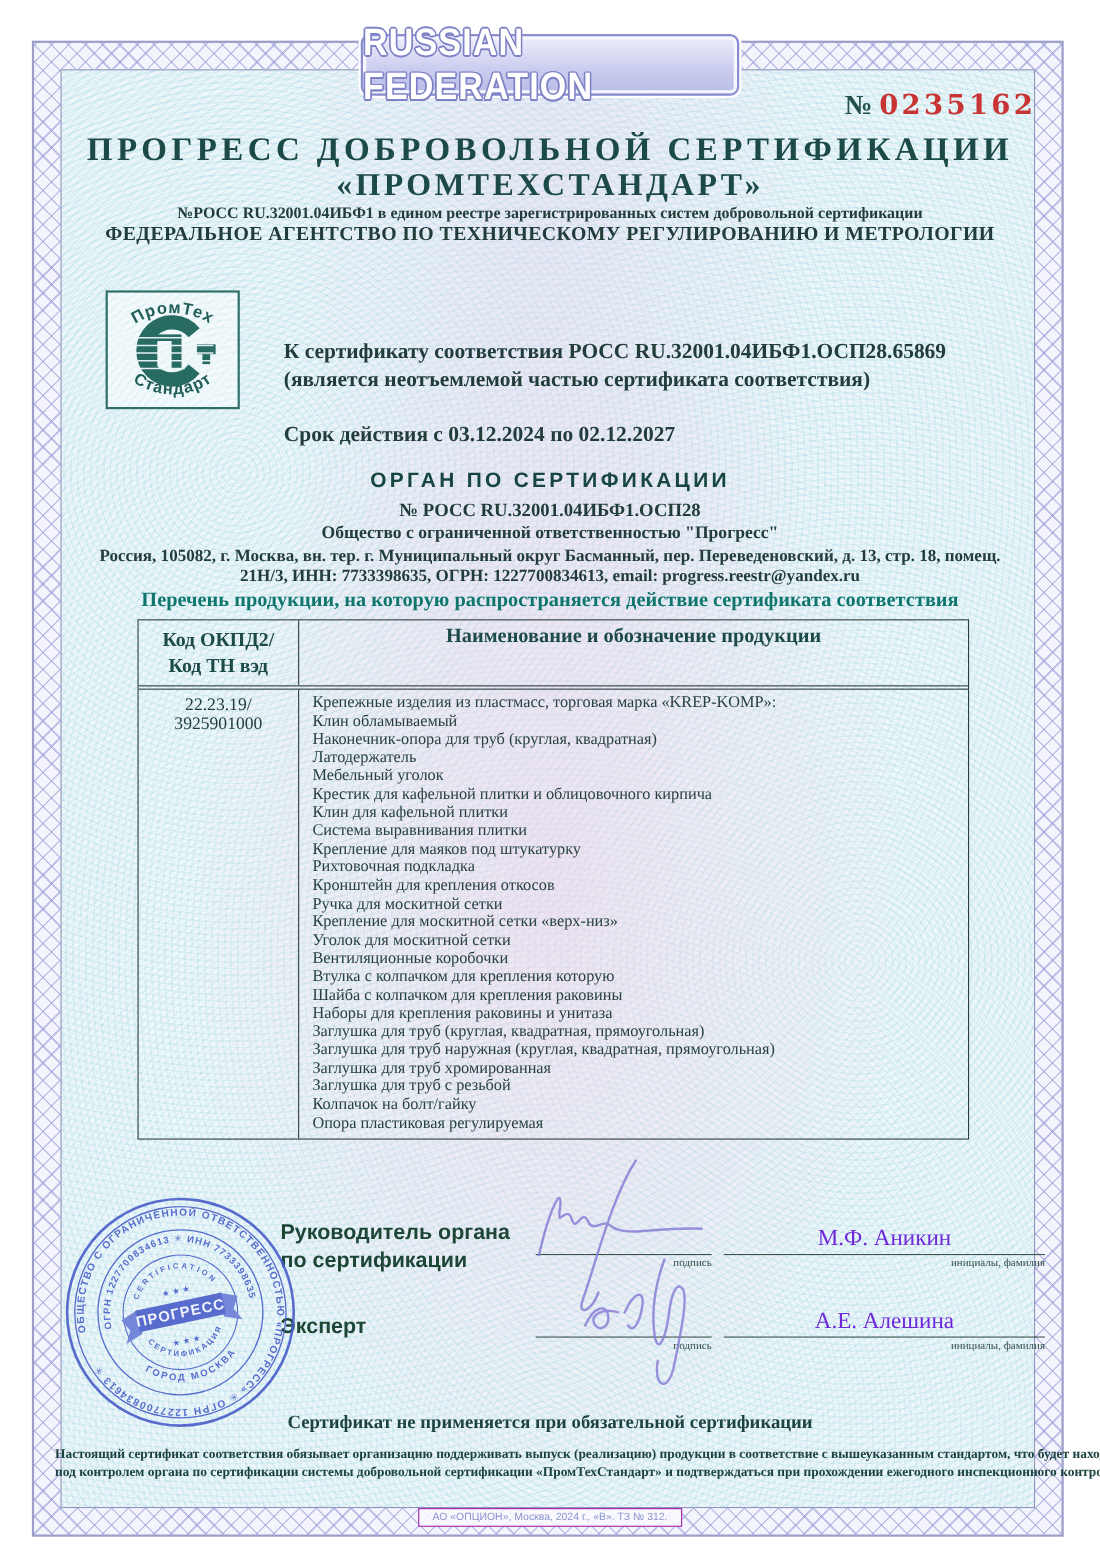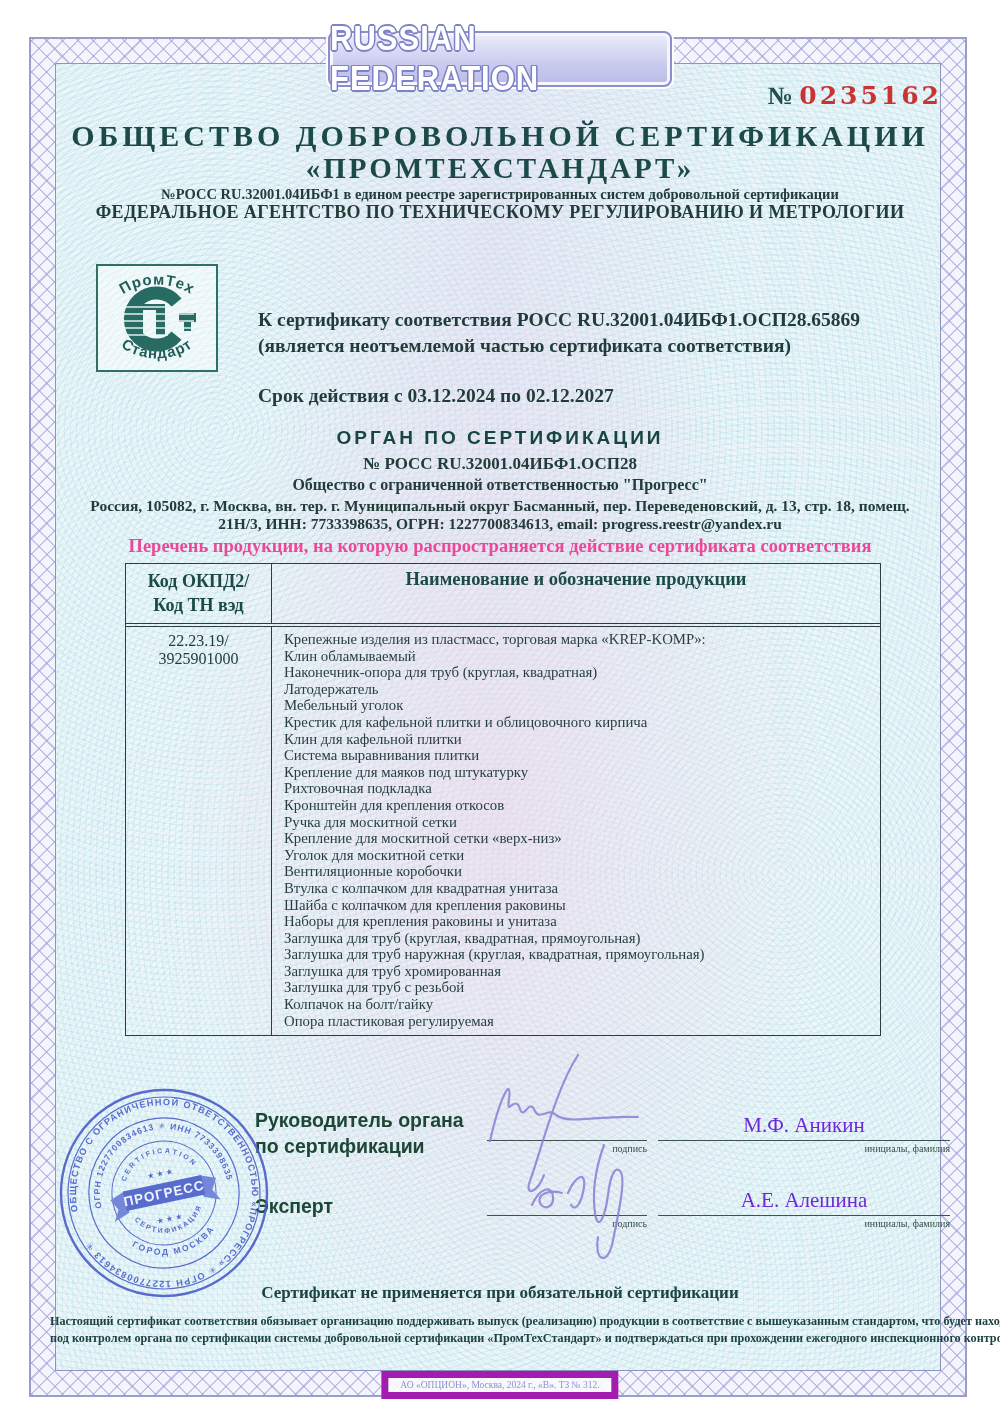--- a/index.html
+++ b/index.html
@@ -46,21 +46,21 @@
       color:#17453f;letter-spacing:.5px;}
   .line-to-cert{top:286px;left:258px;font-size:19.5px;font-weight:600;color:#223c3a;}
   .line-integral{top:312px;left:258px;font-size:19.5px;font-weight:600;color:#223c3a;}
   .line-validity{top:362px;left:258px;font-size:19.5px;font-weight:600;color:#223c3a;}
   .org-heading{top:404px;font-family:"Liberation Sans","DejaVu Sans",sans-serif;
       font-weight:bold;font-size:19px;letter-spacing:3px;color:#17453f;}
   .org-number{top:431px;font-size:17px;font-weight:600;color:#223c3a;}
   .org-company{top:453px;font-size:16px;font-weight:600;color:#223c3a;}
   .org-addr1{top:474px;font-size:15.5px;font-weight:600;color:#223c3a;left:40px;right:40px;text-align:center;}
   .org-addr2{top:492px;font-size:15.5px;font-weight:600;color:#223c3a;}
-  .product-heading{top:513px;font-size:18.5px;font-weight:bold;color:#ec4899;}
+  .product-heading{top:513px;font-size:18.5px;font-weight:bold;color:#0f766e;}
   
   .table{top:540px;left:125px;width:756px;border:1.5px solid #2e3e3e;box-sizing:border-box;background:rgba(255,255,255,.06);}
   .t-head{display:flex;border-bottom:4px double #2e3e3e;}
   .t-body{display:flex;}
   .t-col1{width:146px;flex:none;border-right:1.5px solid #2e3e3e;box-sizing:border-box;text-align:center;}
   .t-col2{flex:1;}
   .t-head .t-col1{padding:5px 2px 6px;font-weight:bold;font-size:18px;color:#1c4a47;line-height:24px;}
   .t-head .t-col2{display:flex;align-items:flex-start;justify-content:center;padding-top:5px;
       font-weight:bold;font-size:18.5px;color:#1c4a47;}
   .t-body .t-col1{padding-top:5px;font-size:16px;line-height:18px;color:#223c3c;}
@@ -83,22 +83,22 @@
   .cap-n2{top:1195px;left:658px;width:292px;}
   .sig-name{font-size:21px;color:#6d28d9;text-align:center;}
   .name1{top:1090px;left:658px;width:292px;}
   .name2{top:1165px;left:658px;width:292px;}
   .ink{position:absolute;z-index:5;pointer-events:none;}
   
   .notice{top:1260px;font-size:17px;font-weight:bold;color:#1d4340;}
   .disc1{top:1291px;left:50px;right:50px;text-align:center;font-size:12.2px;font-weight:bold;color:#1d4340;white-space:nowrap;}
   .disc2{top:1308px;left:50px;right:50px;text-align:center;font-size:12.2px;font-weight:bold;color:#1d4340;white-space:nowrap;}
   .print-info{top:1348px;left:50%;transform:translateX(-50%);z-index:7;
-      font-family:Liberation Serif, serif;font-size:9.5px;color:#8a93cc;
-      border:7px solid #a21caf;background:rgba(249,250,255,.9);padding:2px 12px;white-space:nowrap;}
+      font-family:Liberation Sans, sans-serif;font-size:9.5px;color:#8a93cc;
+      border:1px solid #a21caf;background:rgba(249,250,255,.9);padding:2px 12px;white-space:nowrap;}
   .logo-box{top:240px;left:95px;z-index:4;}
   .stamp-box{top:1056px;left:50px;z-index:4;opacity:.9;transform:rotate(-12deg);}
 </style>
 </head>
 <body>
 
 <div class="page">
 
   <div class="frame">
     <div class="sheet"></div>
@@ -106,21 +106,21 @@
 
   <div class="abs banner">
     <span>RUSSIAN FEDERATION</span>
   </div>
 
   <div class="abs cert-no">
     <span class="no-sign">№</span>
     <span class="no-val">0235162</span>
   </div>
 
-  <div class="abs center title1">ОБЩЕСТВО ДОБРОВОЛЬНОЙ СЕРТИФИКАЦИИ</div>
+  <div class="abs center title1">ПРОГРЕСС ДОБРОВОЛЬНОЙ СЕРТИФИКАЦИИ</div>
   <div class="abs center title2">«ПРОМТЕХСТАНДАРТ»</div>
   <div class="abs center registry">№РОСС RU.32001.04ИБФ1 в едином реестре зарегистрированных систем добровольной сертификации</div>
   <div class="abs center agency">ФЕДЕРАЛЬНОЕ АГЕНТСТВО ПО ТЕХНИЧЕСКОМУ РЕГУЛИРОВАНИЮ И МЕТРОЛОГИИ</div>
 
 
   <svg class="abs logo-box" width="124" height="110" viewBox="0 0 124 110">
     <defs>
       <path id="lgTop" d="M 18,42 A 48,34 0 0 1 106,42"></path>
       <path id="lgBottom" d="M 14,68 A 50,38 0 0 0 110,68"></path>
     </defs>
@@ -182,21 +182,21 @@
           <div class="product-line">Крестик для кафельной плитки и облицовочного кирпича</div>
           <div class="product-line">Клин для кафельной плитки</div>
           <div class="product-line">Система выравнивания плитки</div>
           <div class="product-line">Крепление для маяков под штукатурку</div>
           <div class="product-line">Рихтовочная подкладка</div>
           <div class="product-line">Кронштейн для крепления откосов</div>
           <div class="product-line">Ручка для москитной сетки</div>
           <div class="product-line">Крепление для москитной сетки «верх-низ»</div>
           <div class="product-line">Уголок для москитной сетки</div>
           <div class="product-line">Вентиляционные коробочки</div>
-          <div class="product-line">Втулка с колпачком для квадратная унитаза</div>
+          <div class="product-line">Втулка с колпачком для крепления которую</div>
           <div class="product-line">Шайба с колпачком для крепления раковины</div>
           <div class="product-line">Наборы для крепления раковины и унитаза</div>
           <div class="product-line">Заглушка для труб (круглая, квадратная, прямоугольная)</div>
           <div class="product-line">Заглушка для труб наружная (круглая, квадратная, прямоугольная)</div>
           <div class="product-line">Заглушка для труб хромированная</div>
           <div class="product-line">Заглушка для труб с резьбой</div>
           <div class="product-line">Колпачок на болт/гайку</div>
           <div class="product-line">Опора пластиковая регулируемая</div>
         </div>
     </div>

